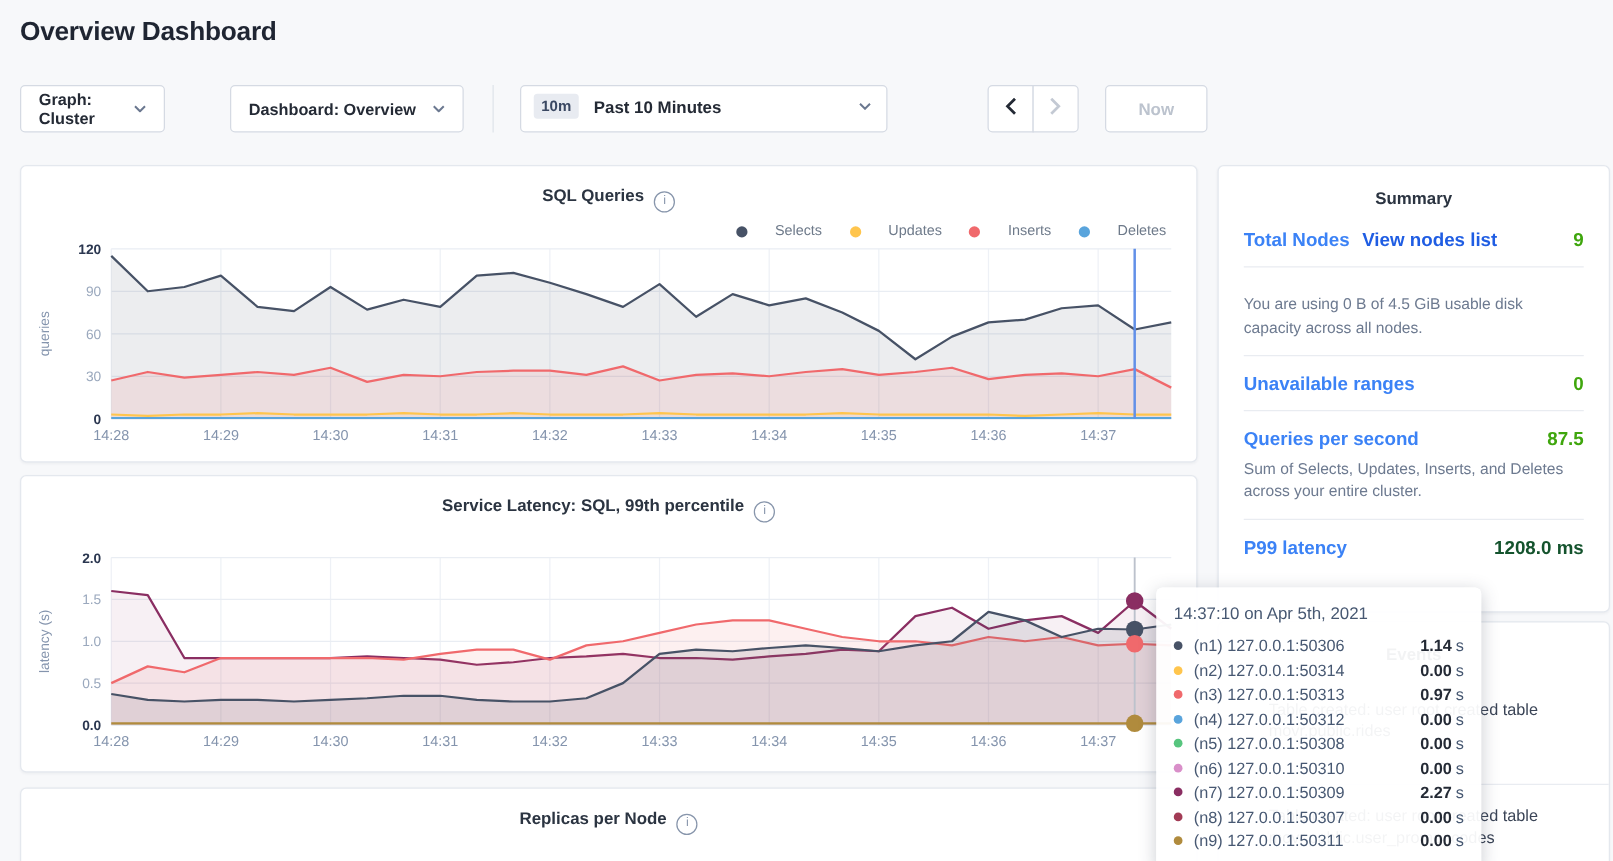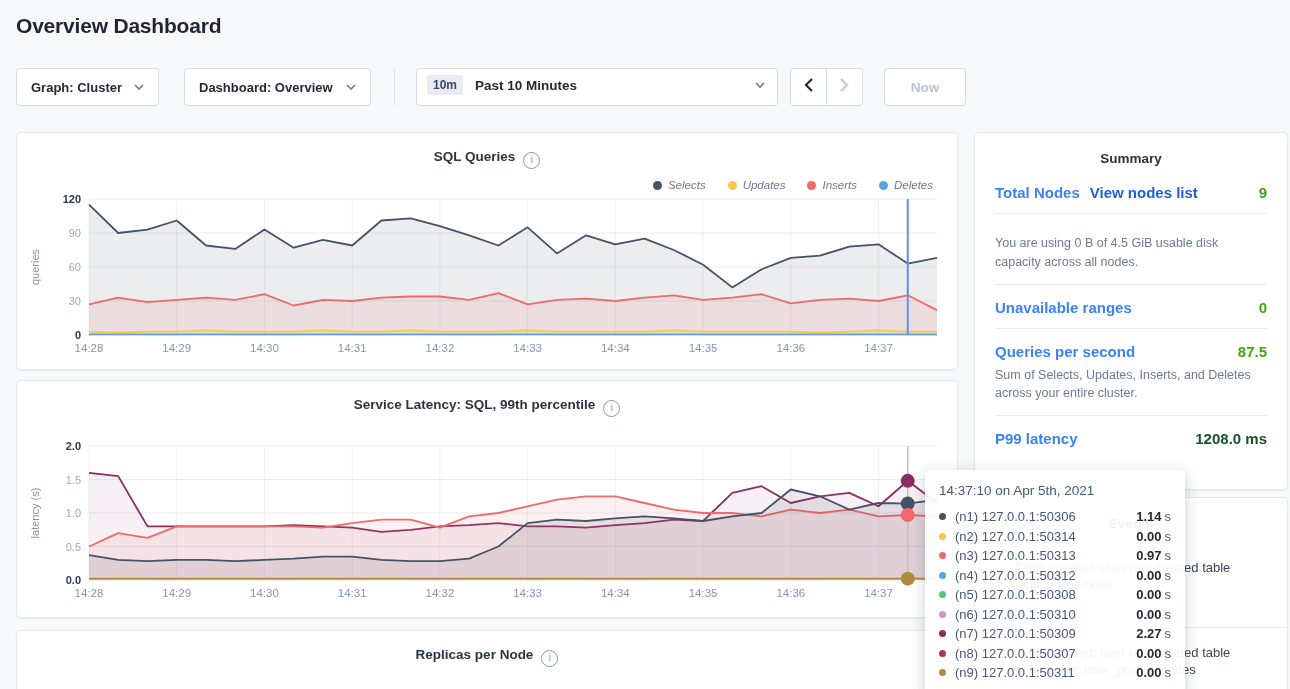--- a/index.html
+++ b/index.html
@@ -11,21 +11,21 @@
   .ctl .chev{margin-left:10px;display:inline-flex;}
   .vdivider{position:absolute;top:68px;left:394px;width:1px;height:38px;background:#e0e4ea;}
   .badge{background:#e8ebf1;border-radius:3px;padding:3px 6px;font-size:12px;font-weight:700;color:#3a4862;margin-right:12px;}
   .navbtn{justify-content:center;font-size:16px;}
   .disabled{color:#bcc3ce !important;cursor:default;}
   
   .card{position:absolute;background:#fff;border:1px solid #e4e8ee;border-radius:5px;box-sizing:border-box;box-shadow:0 1px 2px rgba(40,50,70,0.05);}
   .chart-title{position:absolute;top:16px;left:0;right:0;text-align:center;font-size:13.5px;font-weight:700;color:#2b3441;}
   .info-icon{display:inline-block;width:15px;height:15px;line-height:14px;border:1px solid #8795ab;border-radius:50%;font-size:10px;font-weight:400;color:#8795ab;text-align:center;vertical-align:-2px;margin-left:8px;cursor:pointer;}
   .legend{position:absolute;top:46px;right:24px;display:flex;gap:22px;font-size:11.5px;color:#6e7a8a;}
-  .legend-item{display:flex;align-items:center;gap:6px;cursor:pointer;font-style:italic;}
+  .legend-item{display:flex;align-items:center;gap:22px;cursor:pointer;}
   .ldot{width:9px;height:9px;border-radius:50%;}
   svg.chart{position:absolute;left:8px;}
   
   .panel-title{text-align:center;font-size:13.5px;font-weight:700;color:#2b3441;padding-top:18px;}
   .sum-rows{padding:4px 20px 0;}
   .sum-row{border-bottom:1px solid #e9ecf1;padding:14px 0 12px;}
   .sum-row:last-child{border-bottom:none;}
   .sum-line{display:flex;align-items:baseline;font-size:15px;font-weight:700;}
   .sum-label{color:#3b82f6;}
   .sum-link{color:#1f5de3;margin-left:10px;cursor:pointer;}
@@ -43,41 +43,41 @@
   .tt-val{margin-left:auto;font-weight:700;color:#242a35;}
   .tt-unit{font-weight:400;color:#475872;margin-left:3px;}
 </style>
 </head>
 <body>
 
 <div class="stage">
 
   <div class="page-title">Overview Dashboard</div>
 
-  <div class="ctl" style="left:16px;width:143px;padding:0 14px;justify-content:space-between;">
+  <div class="ctl" style="left:16px;width:116px;padding:0 14px;justify-content:space-between;">
     <span>Graph: Cluster</span>
     <span class="chev">
       <svg width="10" height="6" viewBox="0 0 10 6">
           <polyline points="1,1 5,5 9,1" fill="none" stroke="#6b7890" stroke-width="1.6"></polyline>
         </svg>
     </span>
   </div>
 
   <div class="ctl" style="left:184px;width:187px;padding:0 14px;justify-content:space-between;">
     <span>Dashboard: Overview</span>
     <span class="chev">
       <svg width="10" height="6" viewBox="0 0 10 6">
           <polyline points="1,1 5,5 9,1" fill="none" stroke="#6b7890" stroke-width="1.6"></polyline>
         </svg>
     </span>
   </div>
 
   <div class="vdivider"></div>
 
-  <div class="ctl" style="left:416px;width:362px;padding:0 12px 4px 10px;">
+  <div class="ctl" style="left:416px;width:294px;padding:0 12px 4px 10px;">
     <span class="badge">10m</span>
     <span style="font-size:13.5px;">Past 10 Minutes</span>
     <span class="chev" style="margin-left:auto;">
       <svg width="10" height="6" viewBox="0 0 10 6">
           <polyline points="1,1 5,5 9,1" fill="none" stroke="#6b7890" stroke-width="1.6"></polyline>
         </svg>
     </span>
   </div>
 
   <div class="ctl navbtn" style="left:790px;width:37px;border-radius:4px 0 0 4px;">

